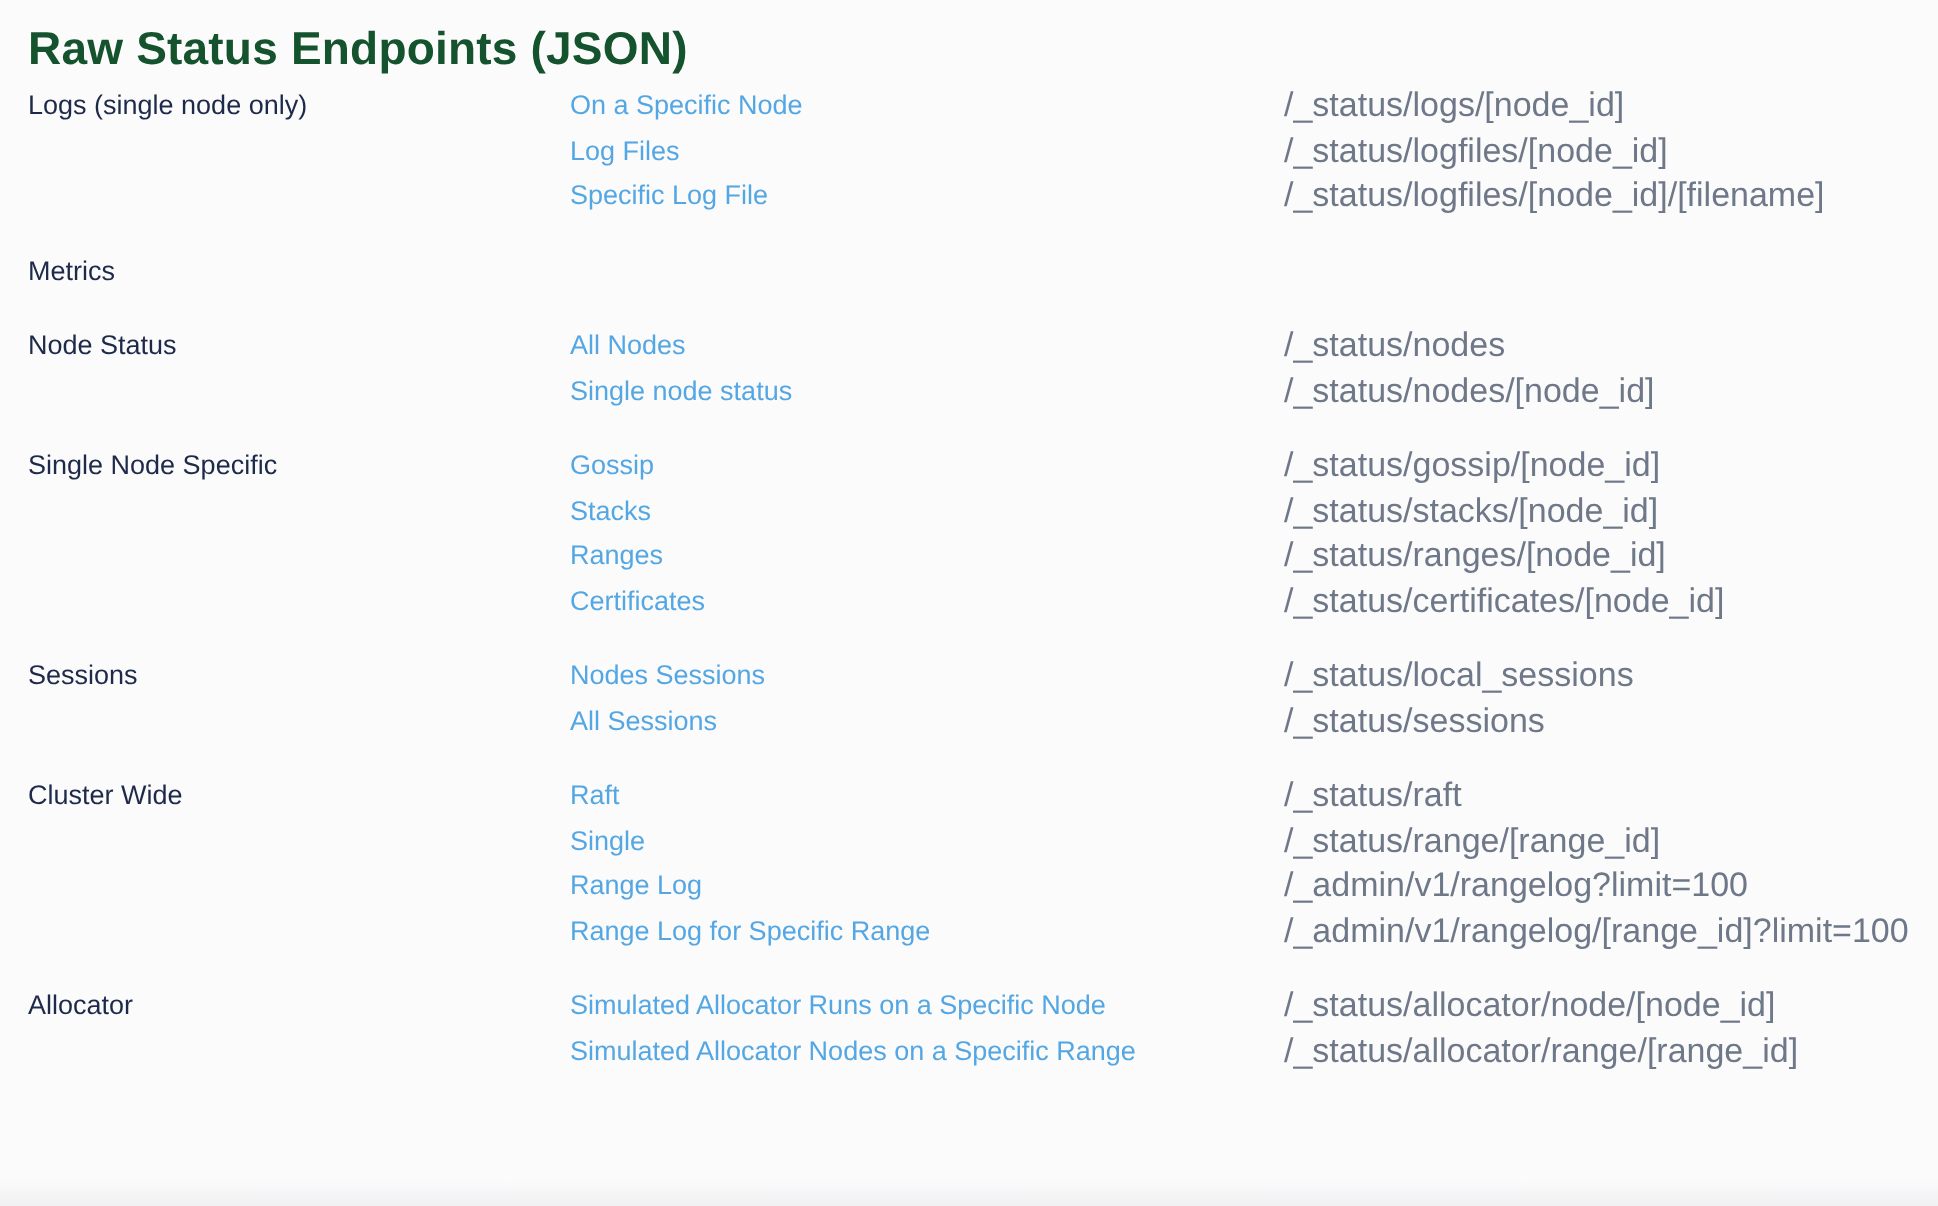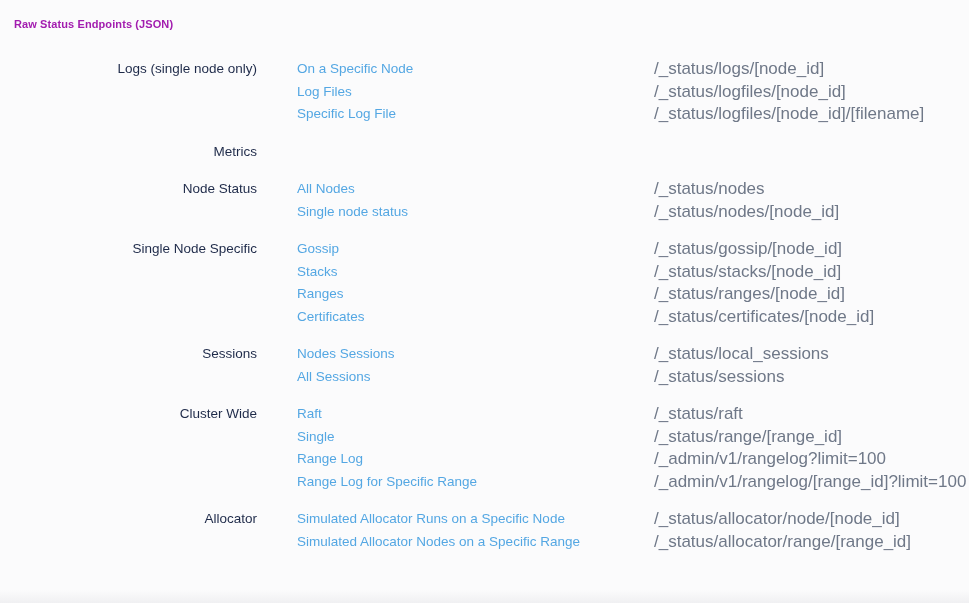--- a/index.html
+++ b/index.html
@@ -8,42 +8,41 @@
     font-family: "Liberation Sans", "DejaVu Sans", sans-serif;
     background: #fbfbfc;
     overflow: hidden;
   }
   .page {
     position: relative;
     width: 969px; height: 603px;
     padding: 13px 0 0 14px;
   }
   .page-title {
-    font-size: 11px;
+    font-size: 23px;
     font-weight: 700;
     letter-spacing: 0.1px;
-    color: #a21caf;
+    color: #14532d;
     line-height: 22px;
-    margin-bottom: 23px;
+    margin-bottom: 7px;
   }
   .sections { display: block; }
   .section {
     display: flex;
     align-items: flex-start;
     margin-bottom: 15px;
   }
   .col-category {
     width: 243px;
-    text-align: right;
     font-size: 13.5px;
     color: #1e2a49;
     line-height: 22.5px;
     flex: 0 0 auto;
   }
-  .col-rows { flex: 1 1 auto; margin-left: 40px; }
+  .col-rows { flex: 1 1 auto; margin-left: 28px; }
   .row { display: flex; line-height: 22.5px; }
   .ep-link {
     flex: 0 0 357px;
     width: 357px;
     font-size: 13.5px;
     color: #54a7e3;
     text-decoration: none;
     cursor: pointer;
   }
   .ep-path {

